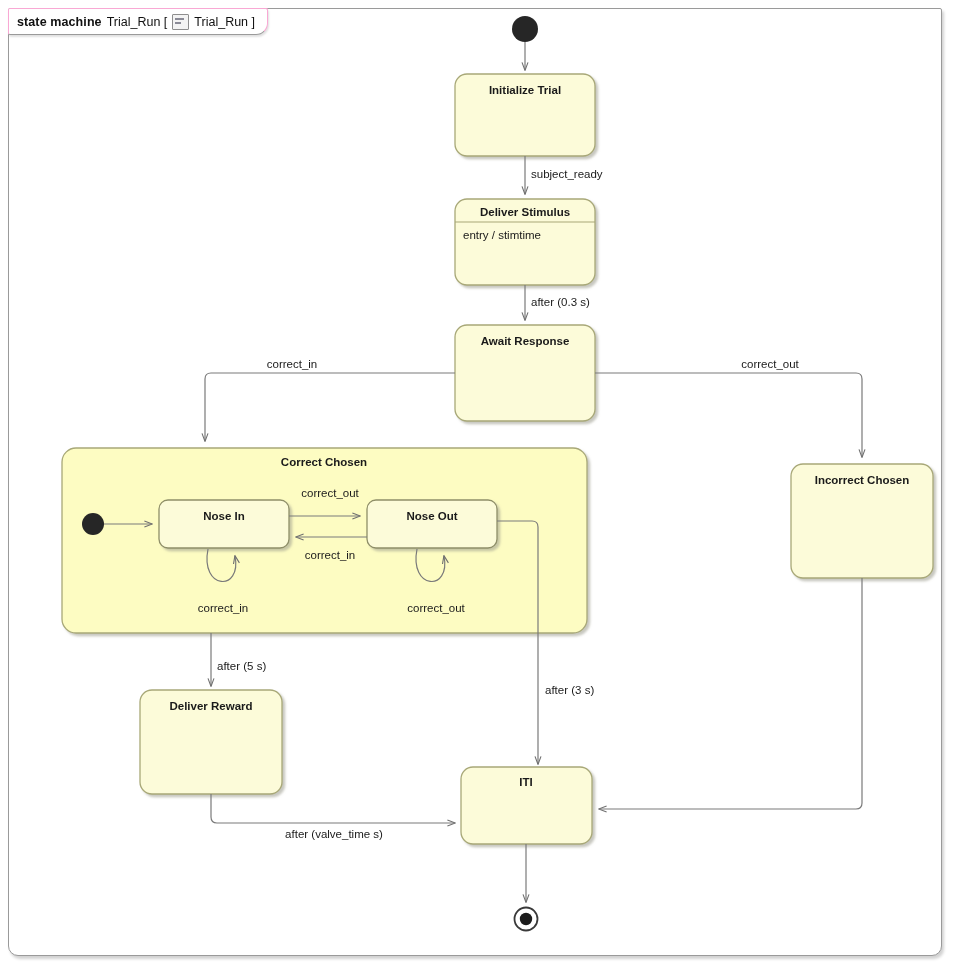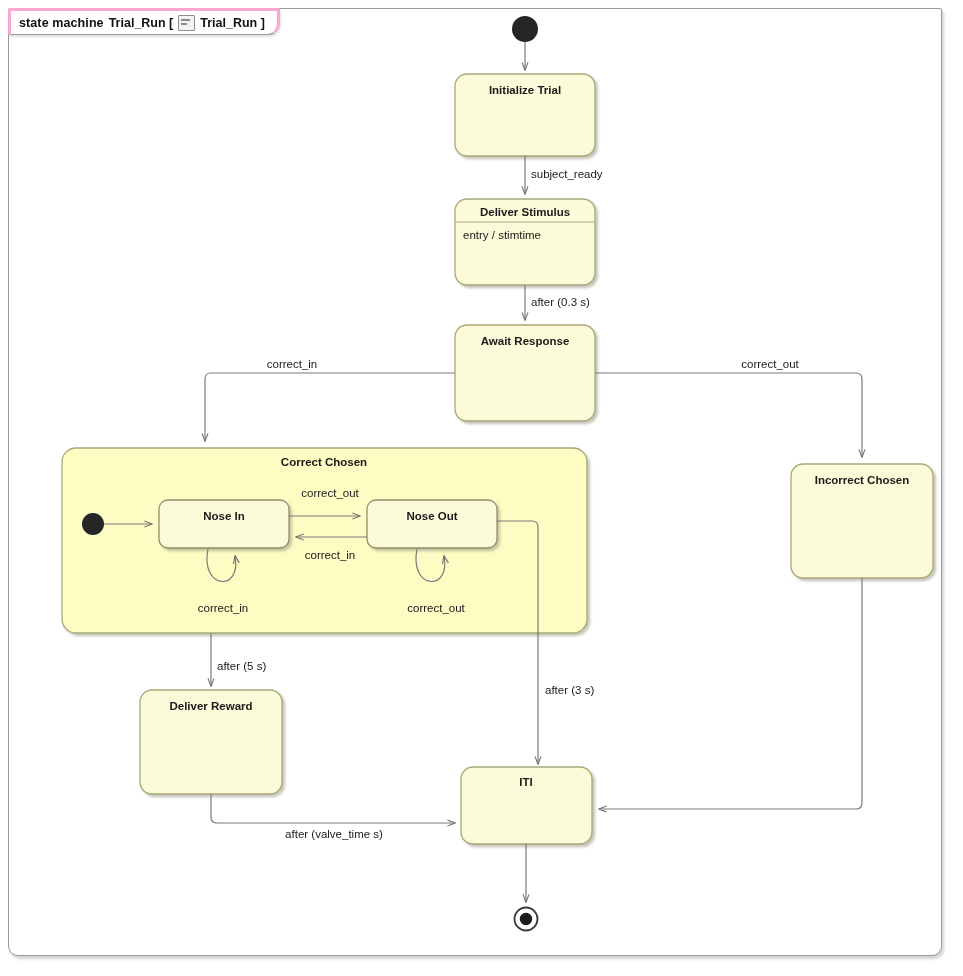--- a/index.html
+++ b/index.html
@@ -14,29 +14,29 @@
     background:#ffffff;
     box-shadow:2px 3px 3px rgba(0,0,0,0.18);
     box-sizing:border-box;
   }
   
   .frame-tab{
     position:absolute;left:8px;top:8px;height:27px;
     padding:0 12px 0 8px;
     display:flex;align-items:center;gap:5px;
     background:#ffffff;
-    border:3px solid #f9a8d4;
+    border:1px solid #f9a8d4;
     border-bottom:1px solid #9a9a9a;
     border-radius:2px 2px 12px 2px;
     box-shadow:1px 2px 2px rgba(0,0,0,0.12);
     box-sizing:border-box;
     font-size:12.5px;color:#111;white-space:nowrap;
   }
   .kw{font-weight:bold;letter-spacing:.1px;}
-  .tab-name{font-weight:bold;}
+  .tab-name{font-weight:normal;}
   .tab-icon{
     display:inline-block;width:15px;height:14px;position:relative;
     border:1px solid #8e8e8e;background:#f3f3f3;border-radius:1px;
     vertical-align:middle;
   }
   .tab-icon:before{
     content:"";position:absolute;left:2px;top:3px;width:9px;height:2px;background:#8a8a96;
   }
   .tab-icon:after{
     content:"";position:absolute;left:2px;top:7px;width:6px;height:2px;background:#8a8a96;

